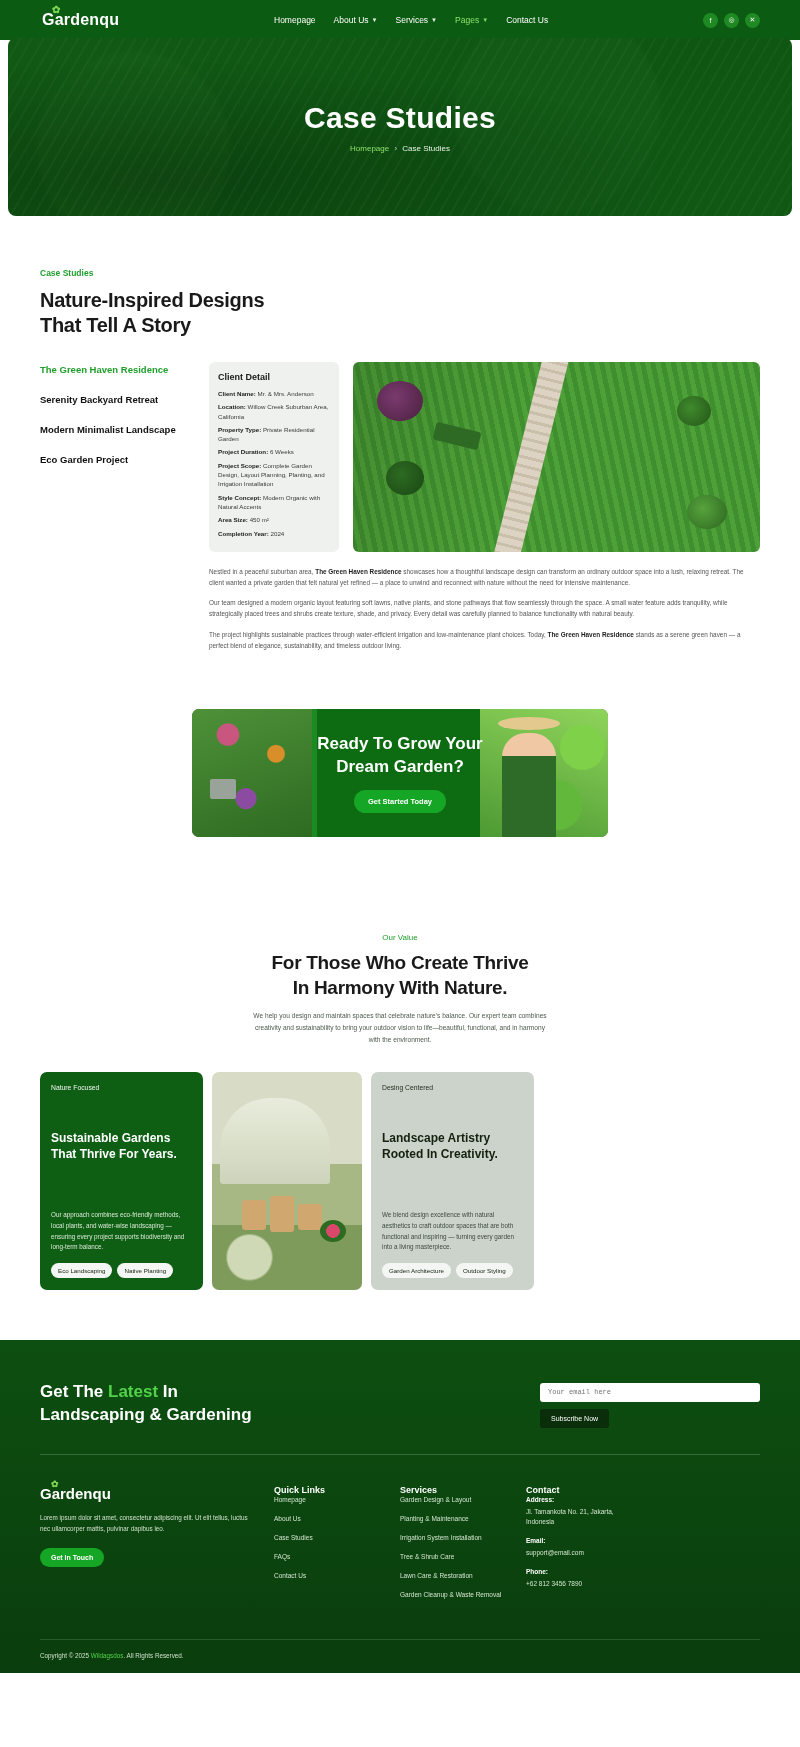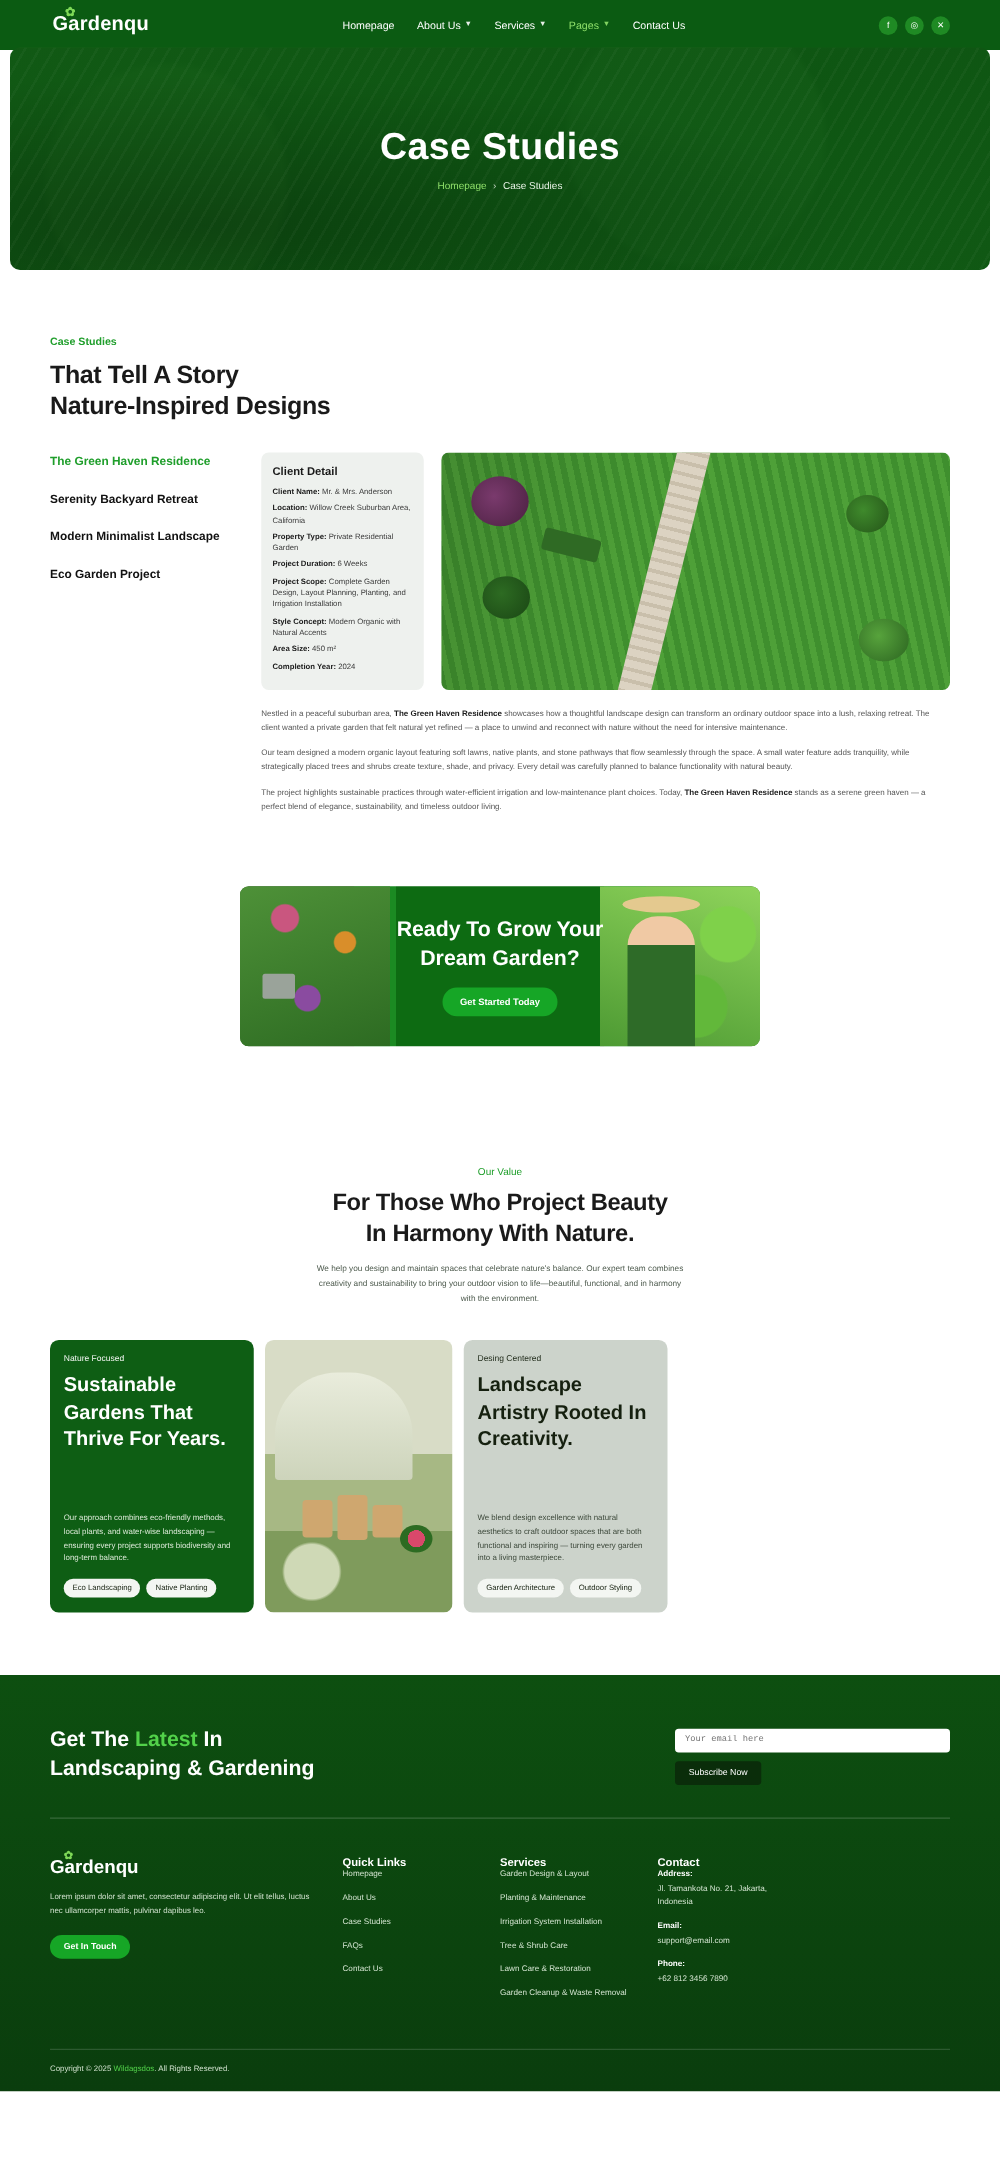--- a/index.html
+++ b/index.html
@@ -291,21 +291,21 @@
     padding: 12px 11px;
     display: flex;
     flex-direction: column;
     text-align: left;
     position: relative;
     overflow: hidden;
   }
   .card.green { background: #0e5e14; color: #fff; }
   .card.grey  { background: #ccd3cb; color: #15200f; }
   .card .tiny { font-size: 6.8px; margin-bottom: 7px; opacity: .95; }
-  .card h3 { font-size: 16px; line-height: 1.35; }
+  .card h3 { font-size: 12px; line-height: 1.35; margin-top: 32px; }
   .card .desc { font-size: 6.3px; line-height: 1.7; margin-top: auto; }
   .card.green .desc { color: #dbe9d7; }
   .card.grey .desc { color: #3c483a; }
   .chips { display: flex; gap: 5px; margin-top: 10px; }
   .chip {
     font-size: 6.2px;
     padding: 4px 7px;
     border-radius: 10px;
     background: #f3f6f2;
     color: #15200f;
@@ -466,22 +466,22 @@
   <div class="crumbs">
     <a href="#">Homepage</a>
     <span class="sep">›</span>
     <span>Case Studies</span>
   </div>
 </div>
 
 <div class="wrap">
   <div class="sec-label">Case Studies</div>
   <div class="sec-title">
+    <div>Nature-Inspired Designs</div>
     <div>That Tell A Story</div>
-    <div>Nature-Inspired Designs</div>
   </div>
 
   <div class="cs-row">
     <ul class="cs-list">
       <li class="active">The Green Haven Residence</li>
       <li>Serenity Backyard Retreat</li>
       <li>Modern Minimalist Landscape</li>
       <li>Eco Garden Project</li>
     </ul>
 
@@ -526,21 +526,21 @@
   <h2>
     <span>Ready To Grow Your</span><br>
     <span>Dream Garden?</span>
   </h2>
   <button class="btn">Get Started Today</button>
 </div>
 
 <div class="wrap value">
   <div class="eyebrow">Our Value</div>
   <h2>
-    <span>For Those Who Project Beauty</span><br>
+    <span>For Those Who Create Thrive</span><br>
     <span>In Harmony With Nature.</span>
   </h2>
   <p class="sub">We help you design and maintain spaces that celebrate nature's balance. Our expert team combines creativity and sustainability to bring your outdoor vision to life—beautiful, functional, and in harmony with the environment.</p>
 
   <div class="cards">
     <div class="card green">
       <div class="tiny">Nature Focused</div>
       <h3>Sustainable Gardens That Thrive For Years.</h3>
       <div class="desc">Our approach combines eco-friendly methods, local plants, and water-wise landscaping — ensuring every project supports biodiversity and long-term balance.</div>
       <div class="chips">

